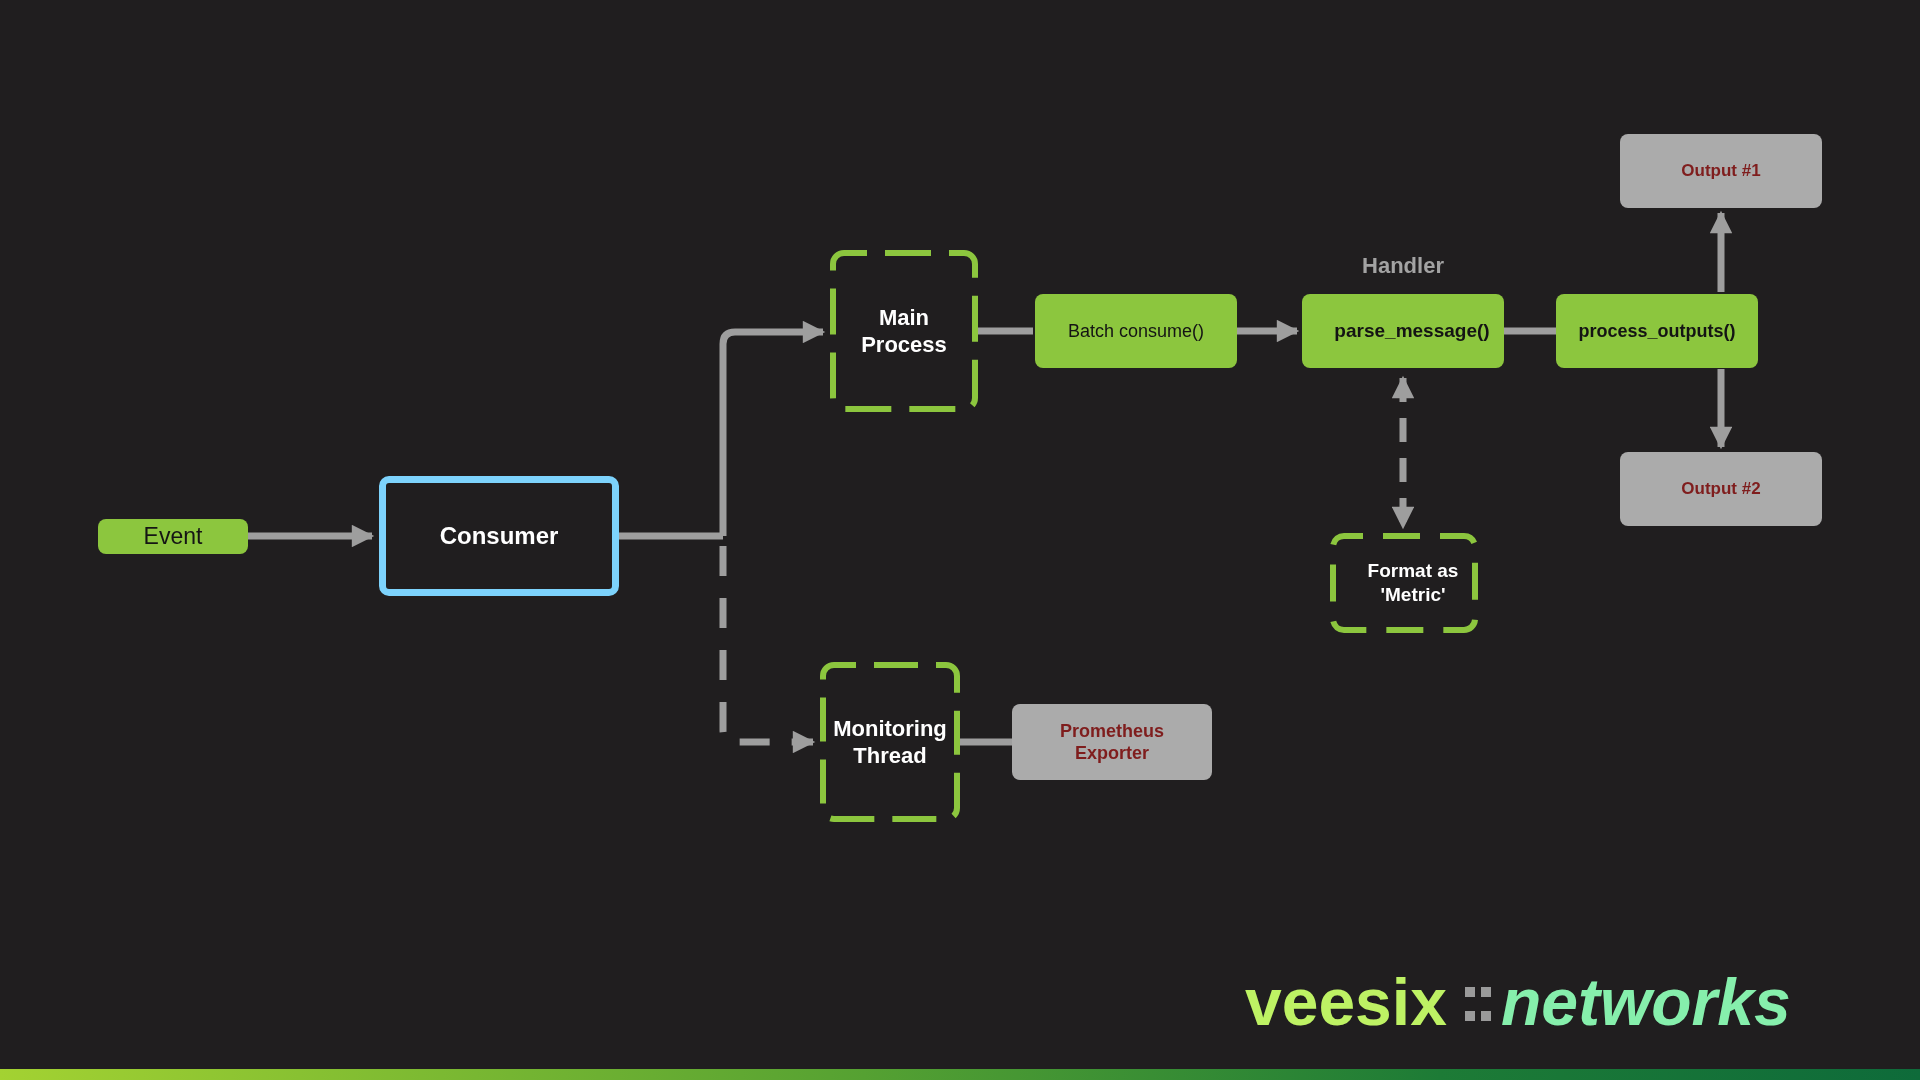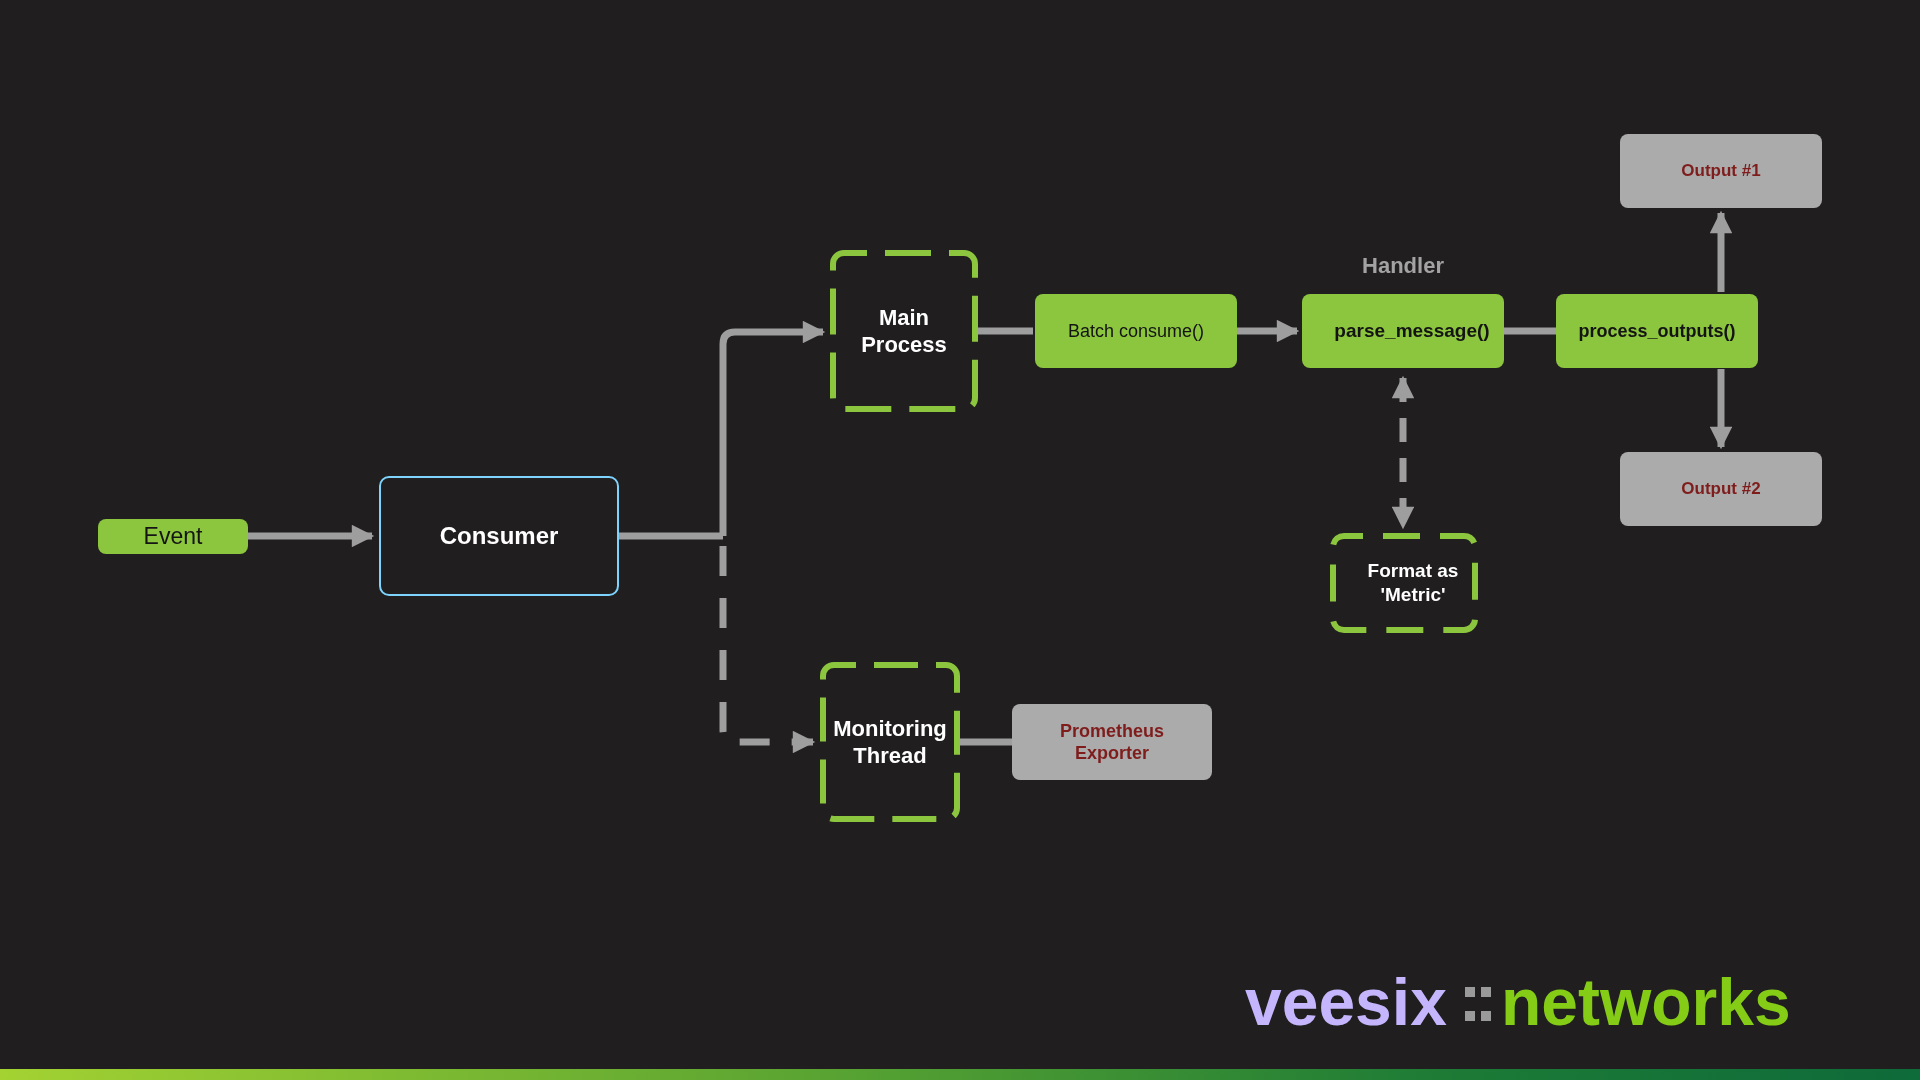--- a/index.html
+++ b/index.html
@@ -9,43 +9,43 @@
     font-family:"Liberation Sans", sans-serif;
   }
   #connectors{position:absolute;left:0;top:0;width:1920px;height:1080px;}
   .node{
     position:absolute;display:flex;align-items:center;justify-content:center;
     text-align:center;box-sizing:border-box;
   }
   .node span{white-space:pre-line;line-height:1.25;}
   .green-box{background:#8cc63e;border-radius:8px;color:#141414;}
   .gray-box{background:#ababab;border-radius:8px;color:#7f1d1d;font-weight:bold;}
-  .outline-box{border:2px solid #7dd3fc;border-radius:10px;background:transparent;color:#ffffff;font-weight:bold;}
+  .outline-box{border:7px solid #7dd3fc;border-radius:10px;background:transparent;color:#ffffff;font-weight:bold;}
   .dashed-box{color:#ffffff;font-weight:bold;}
   .dashed-box svg{position:absolute;inset:0;width:100%;height:100%;}
   .dashed-box span{position:relative;}
   .fs-event{font-size:23px;}
   .fs-consumer{font-size:24px;}
   .fs-node-lg{font-size:22px;}
   .fs-node-md{font-size:19px;padding-left:18px;}
   .fs-regular{font-size:18px;font-weight:normal;}
   .fs-bold-md{font-size:18px;font-weight:bold;}
   .fs-output{font-size:17px;}
   .caption{
     position:absolute;color:#a3a3a3;font-weight:bold;font-size:22px;
     text-align:center;transform:translateX(-50%);
   }
   
   .logo{
     position:absolute;left:1245px;top:963px;height:72px;
     display:flex;align-items:flex-end;line-height:1;
     font-weight:bold;font-size:66px;letter-spacing:0px;
   }
-  .logo-brand{color:#c4b5fd;}
-  .logo-name{color:#84cc16;}
+  .logo-brand{color:#bef264;}
+  .logo-name{color:#86efac;font-style:italic;}
   .logo-dots{
     display:grid;grid-template-columns:10px 10px;grid-template-rows:10px 10px;
     column-gap:6px;row-gap:14px;margin:0 10px 14px 18px;
   }
   .logo-dots i{background:#9a9a9a;display:block;}
   .footer-bar{
     position:absolute;left:0;top:1069px;width:1920px;height:11px;
     background:linear-gradient(90deg,#a3d232 0%,#55a132 45%,#1d7b36 75%,#0e6b3a 100%);
   }
 </style>

